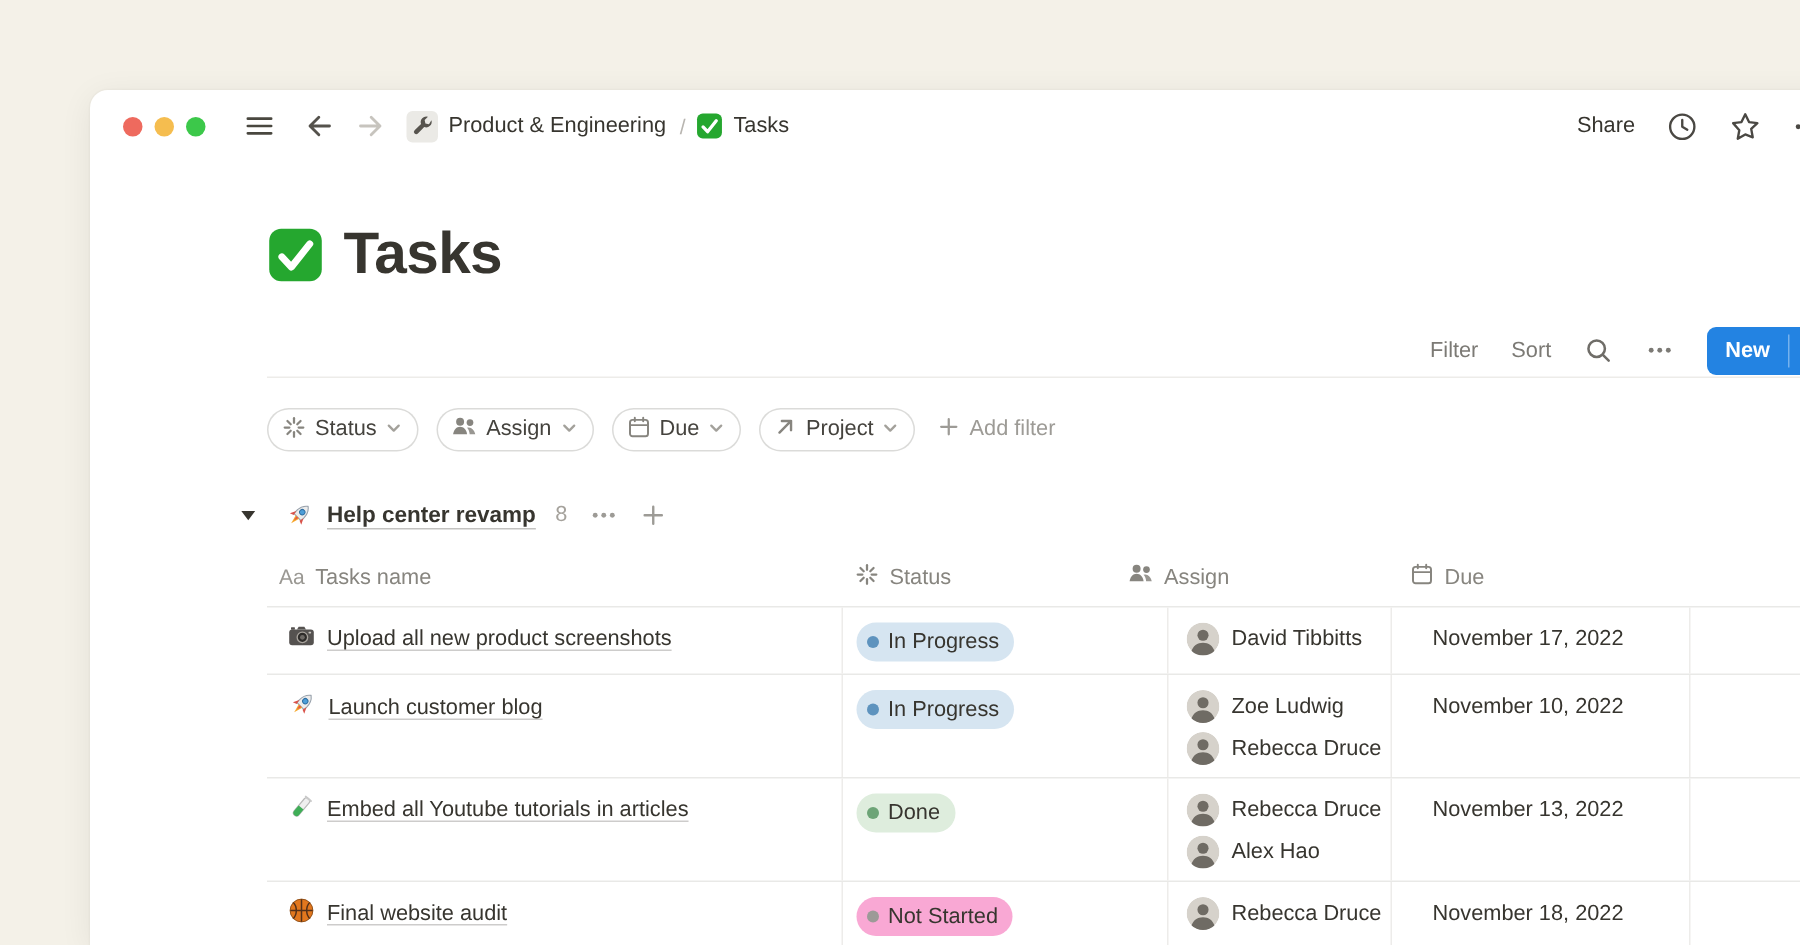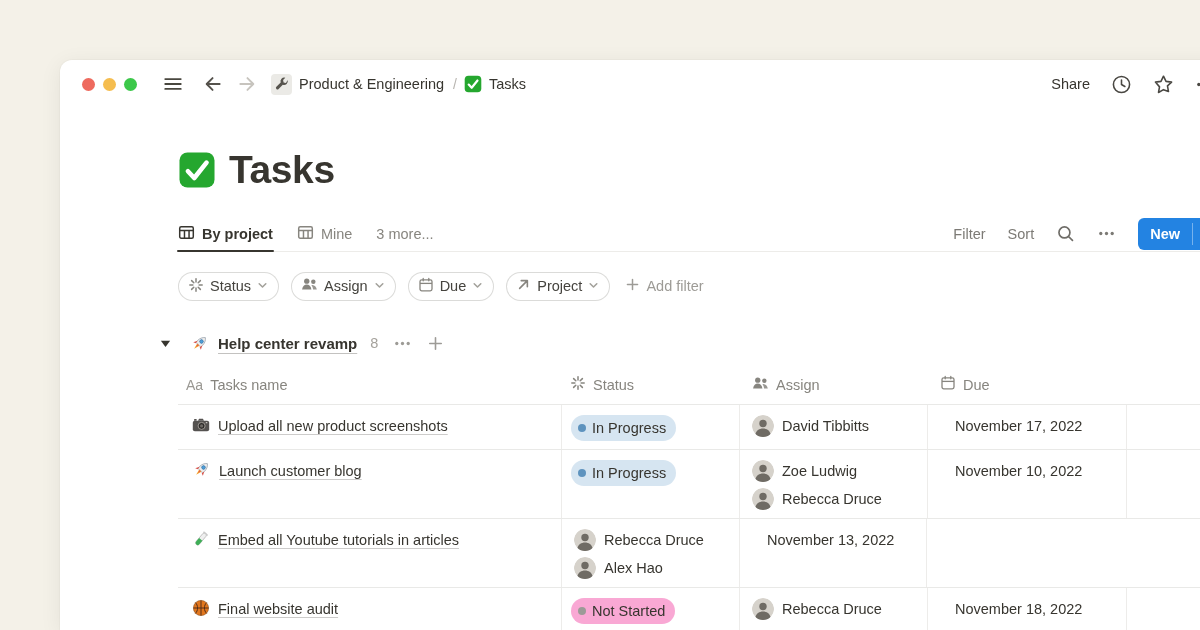--- a/index.html
+++ b/index.html
@@ -79,21 +79,21 @@
   .td:last-child{ border-right:1px solid #EDECEA; }
   .td-task{ padding-left:14px; font-size:14.5px; line-height:22px; font-weight:500; color:#37352F; }
   .task-emoji{ display:inline-block; vertical-align:-3px; margin-right:8px; }
   .task-title{ text-decoration:underline; text-decoration-color:rgba(55,53,47,.25); text-underline-offset:3px; text-decoration-thickness:1px; }
   .td-status{ padding-left:9px; }
   .badge{ display:inline-flex; align-items:center; gap:6px; padding:2px 10px 2px 7px; border-radius:13px; font-size:14.5px; line-height:22px; color:#37352F; white-space:nowrap; }
   .badge .dot{ width:8px; height:8px; border-radius:50%; display:inline-block; }
   .badge.blue{ background:#D6E5F1; } .badge.blue .dot{ background:#5E93BE; }
   .badge.green{ background:#DEEDDD; } .badge.green .dot{ background:#6DA477; }
   .badge.gray{ background:#f9a8d4; } .badge.gray .dot{ background:#9C9A97; }
-  .td-assign{ padding-left:12px; display:flex; flex-direction:column; gap:6px; }
+  .td-assign{ padding-left:12px; display:flex; flex-direction:column; gap:6px;margin-left:39px; }
   .assignee{ display:flex; align-items:center; gap:8px; font-size:14.5px; line-height:22px; color:#37352F; white-space:nowrap; }
   .avatar{ width:22px; height:22px; border-radius:50%; overflow:hidden; display:inline-flex; flex:none; }
   .td-due{ padding-left:27px; font-size:14.5px; line-height:22px; color:#37352F; display:flex; flex-direction:column; gap:6px; white-space:nowrap; }
 </style>
 </head>
 <body>
 
 <div class="window">
 
   <div class="topbar">
@@ -159,39 +159,20 @@
       <span class="page-big-icon">
           <svg width="38" height="38" viewBox="0 0 18 18">
             <rect x="0.7" y="0.7" width="16.6" height="16.6" rx="3.8" fill="#25A72F"></rect>
             <path d="M4.7 9.6l3 3.2 5.8-7.3" stroke="#fff" stroke-width="2.2" fill="none" stroke-linecap="round" stroke-linejoin="round"></path>
           </svg>
         </span>
       <h1>Tasks</h1>
     </div>
 
     <div class="tabs-row">
-      <div class="tabs" id="tabs">
-          <div class="tab active">
-            <span class="tab-icon"><svg width="17" height="17" viewBox="0 0 16 16" fill="none" stroke="#37352F" stroke-width="1.4">
-                <rect x="1.6" y="2.6" width="12.8" height="10.8" rx="1.4"></rect>
-                <path d="M1.6 6.1h12.8M6.1 6.1v7.3M10.4 6.1v7.3"></path>
-              </svg></span>
-            <span class="tab-label">By project</span>
-          </div>
-          <div class="tab">
-            <span class="tab-icon"><svg width="17" height="17" viewBox="0 0 16 16" fill="none" stroke="#87857F" stroke-width="1.4">
-                <rect x="1.6" y="2.6" width="12.8" height="10.8" rx="1.4"></rect>
-                <path d="M1.6 6.1h12.8M6.1 6.1v7.3M10.4 6.1v7.3"></path>
-              </svg></span>
-            <span class="tab-label">Mine</span>
-          </div>
-          <div class="tab">
-            <span class="tab-label">3 more...</span>
-          </div>
-        </div>
       <div class="toolbar">
         <span class="tool-label">Filter</span>
         <span class="tool-label">Sort</span>
         <span class="icon-btn">
             <svg width="19" height="19" viewBox="0 0 18 18" fill="none" stroke="#6F6D68" stroke-width="1.6" stroke-linecap="round">
               <circle cx="8" cy="8" r="5.2"></circle>
               <path d="M12.1 12.1l3.5 3.5"></path>
             </svg>
           </span>
         <span class="icon-btn">
@@ -413,20 +394,24 @@
             </div>
           </div>
           <div class="trow">
             <div class="td td-task"><span class="task-emoji"><svg width="18" height="18" viewBox="0 0 18 18">
                   <g transform="rotate(40 9 9)">
                     <rect x="6.9" y="1.7" width="4.2" height="14.5" rx="2.1" fill="#EFEFEF" stroke="#B9B9B9" stroke-width="0.8"></rect>
                     <path d="M6.9 9.4h4.2v4.7a2.1 2.1 0 0 1-4.2 0z" fill="#3FAE57"></path>
                     <rect x="6.1" y="1.2" width="5.8" height="1.4" rx="0.7" fill="#C9C9C9"></rect>
                   </g>
                 </svg></span><span class="task-title">Embed all Youtube tutorials in articles</span></div>
+            <div class="td td-status"><span class="badge green">
+                <span class="dot"></span>
+                <span>Done</span>
+              </span></div>
             <div class="td td-assign">
               <div class="assignee">
                 <span class="avatar">
                   <svg width="22" height="22" viewBox="0 0 22 22">
                     <circle cx="11" cy="11" r="11" fill="#D6D2CB"></circle>
                     <circle cx="11" cy="8.5" r="3.7" fill="#6F6B64"></circle>
                     <path d="M3.2 19.6c1-4.1 4.1-6.1 7.8-6.1s6.8 2 7.8 6.1a11 11 0 0 1-15.6 0z" fill="#6F6B64"></path>
                   </svg>
                 </span>
                 <span>Rebecca Druce</span>

